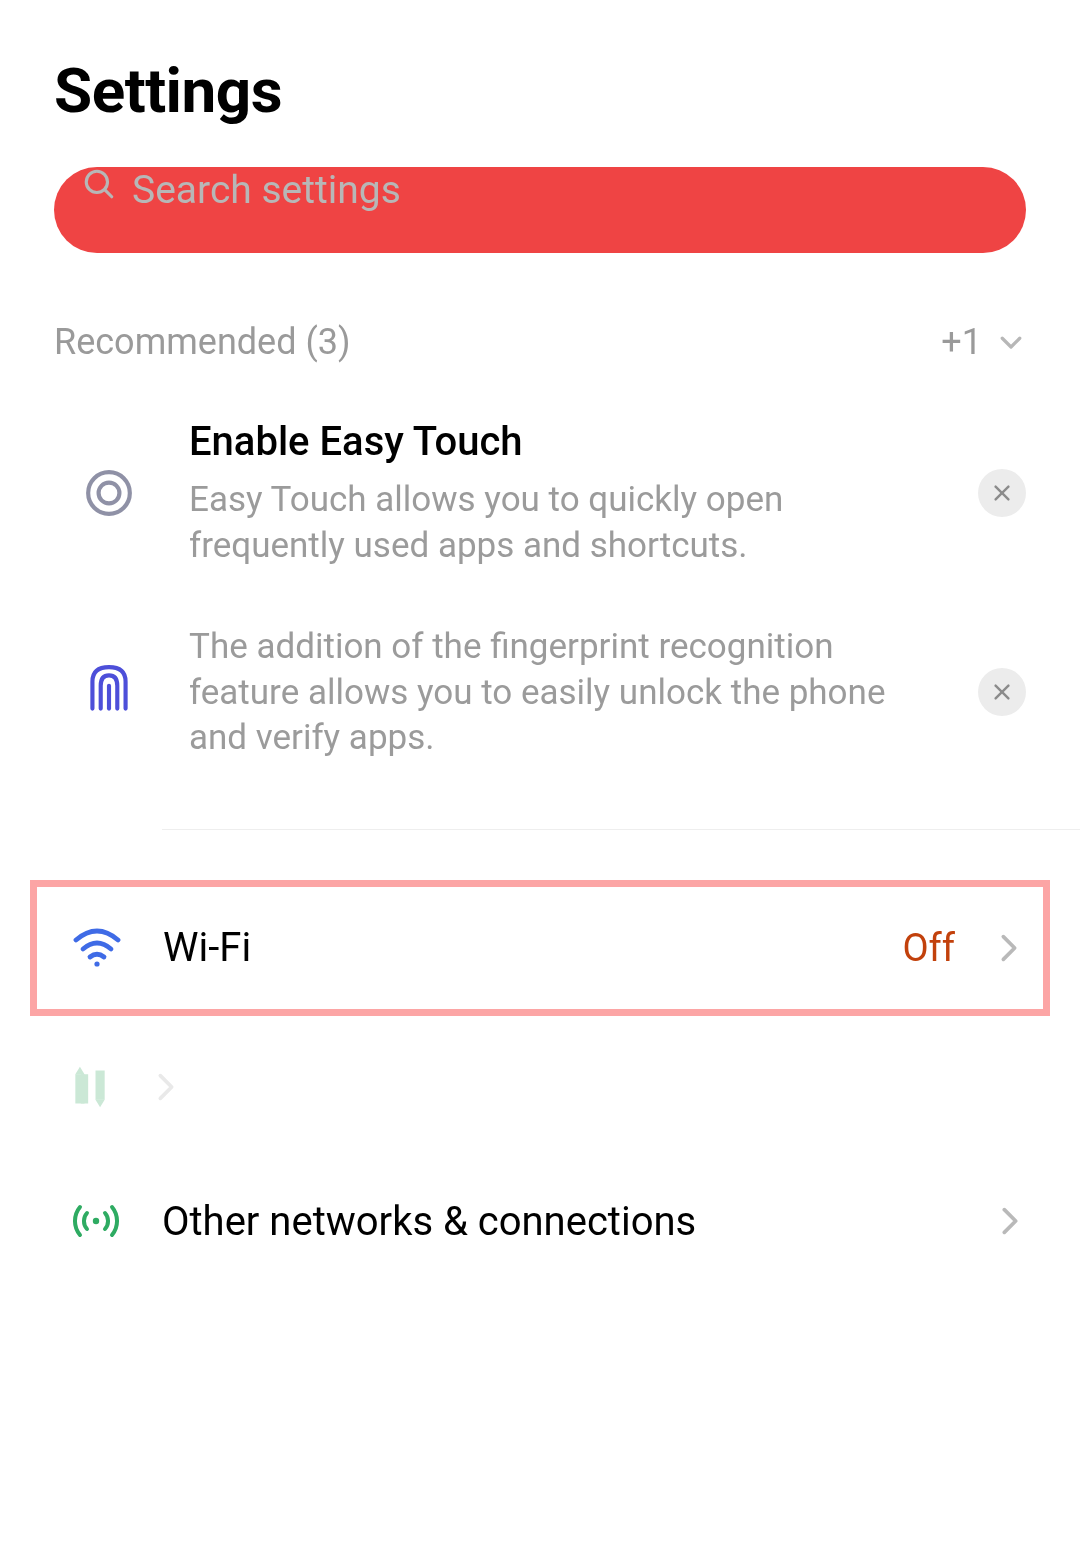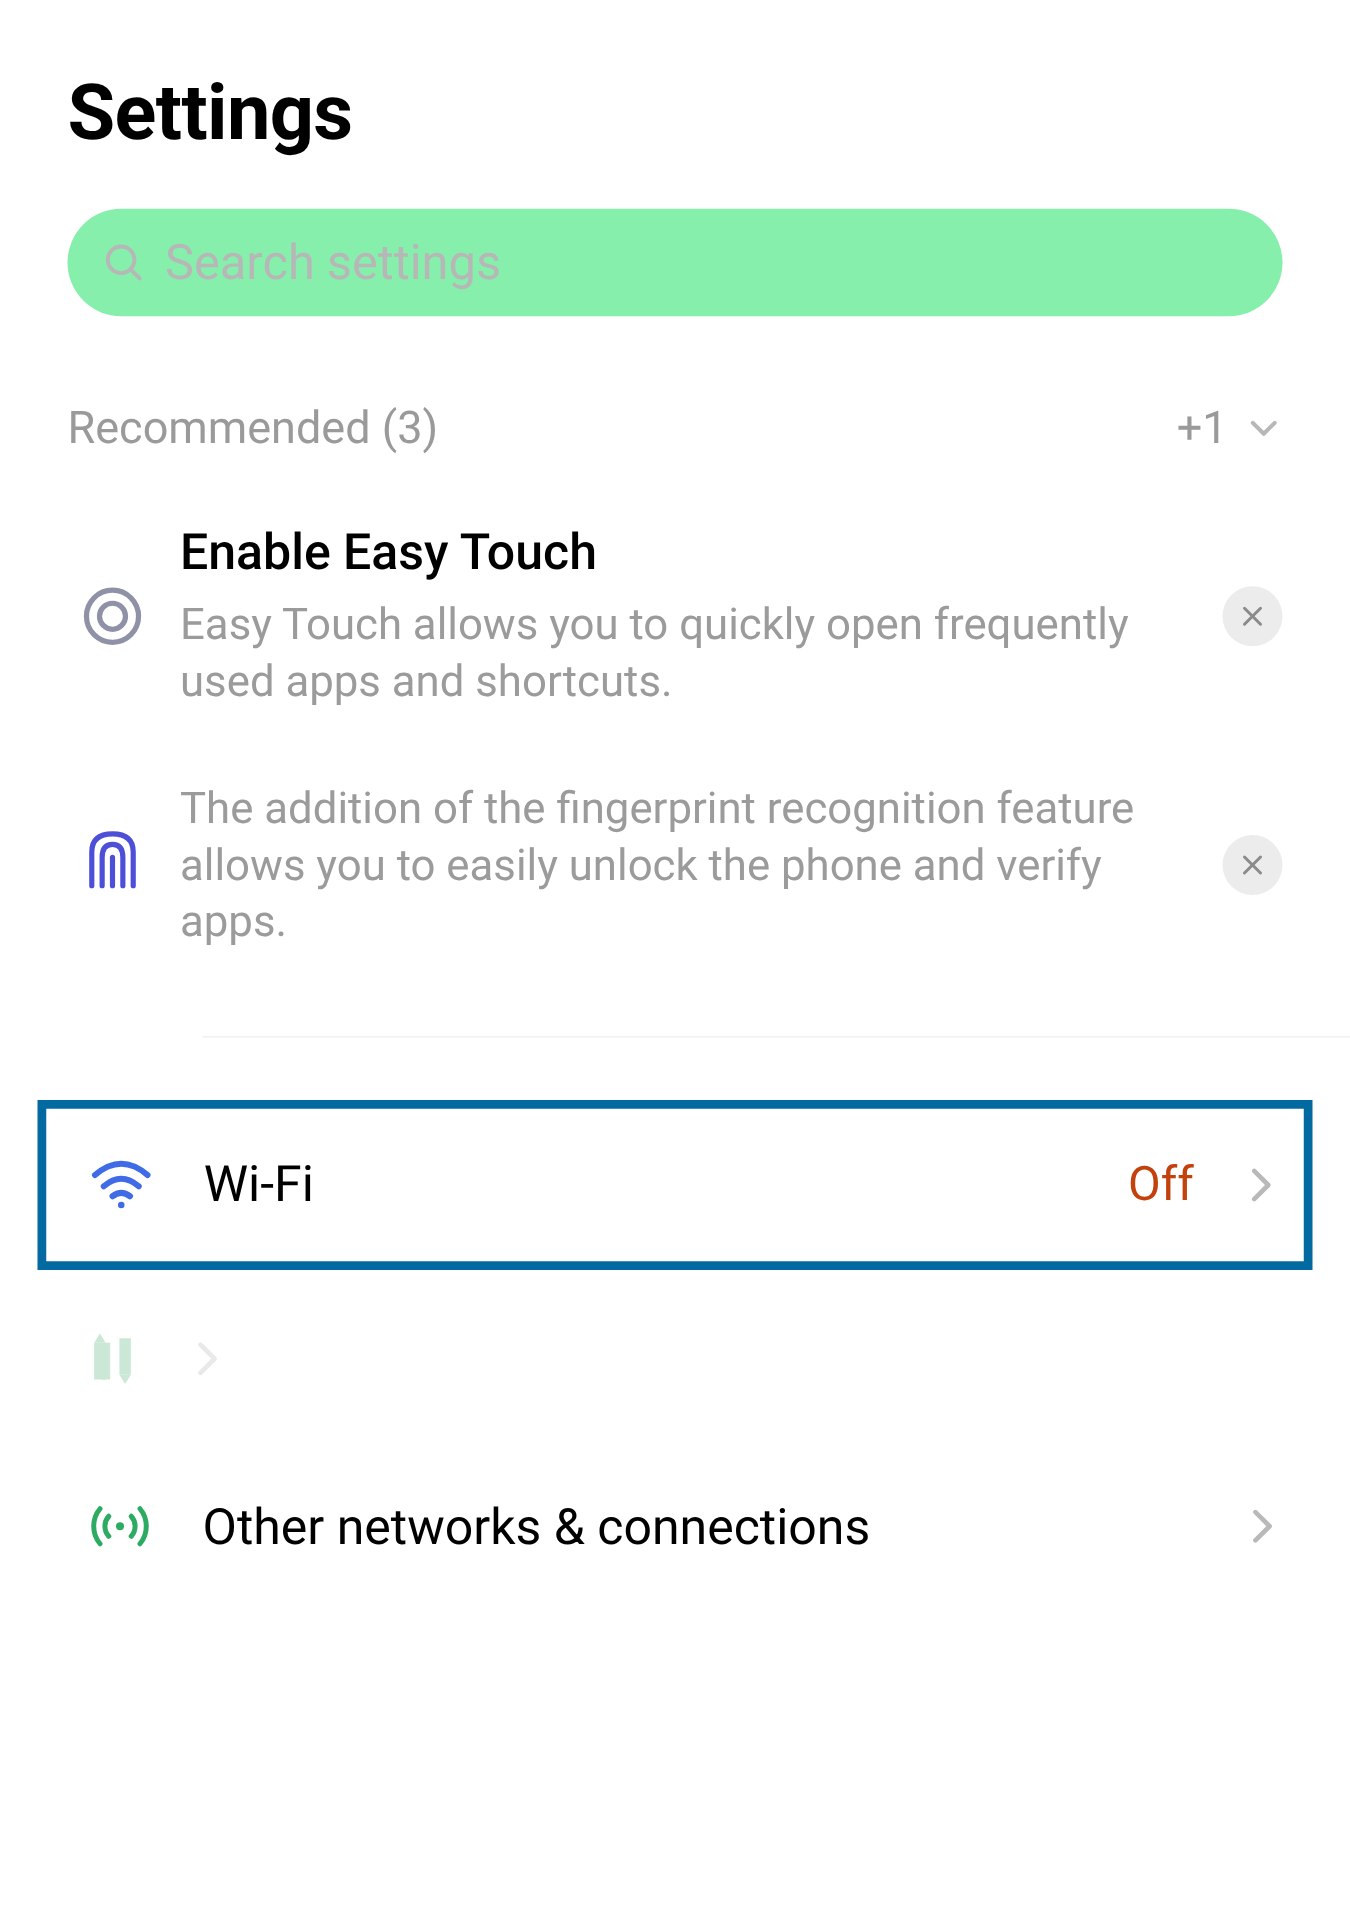--- a/index.html
+++ b/index.html
@@ -1,40 +1,40 @@
 <!DOCTYPE html>
 <html><head>
   <meta charset="utf-8">
   <style>
     * { margin:0; padding:0; box-sizing:border-box; font-family:-apple-system,BlinkMacSystemFont,"Segoe UI",Roboto,Helvetica,Arial,sans-serif; -webkit-font-smoothing:antialiased; }
     body { width:1080px; height:1545px; background:#fff; color:#000; }
     .page-title { font-size:62px; font-weight:700; padding:54px 0 40px 54px; letter-spacing:-0.5px; }
     .search-wrap { padding:0 54px; }
-    .search-bar { background:#86efac; border-radius:50px; height:86px; display:flex; align-items:center; padding:0 28px; gap:16px; }
+    .search-bar { background:#ef4444; border-radius:50px; height:86px; display:flex; align-items:flex-start; padding:0 28px; gap:16px; }
     .search-bar svg { flex:0 0 auto; }
     .search-bar input { flex:1; border:none; background:transparent; font-size:39px; color:#333; outline:none; }
     .search-bar input::placeholder { color:#b7b7b7; }
     .reco-header { display:flex; justify-content:space-between; align-items:center; padding:68px 54px 26px 54px; }
     .reco-header .lbl { font-size:36px; color:#9a9a9a; font-weight:400; }
     .reco-header .more { display:flex; align-items:center; gap:14px; color:#9a9a9a; font-size:36px; }
-    .reco-item { display:flex; align-items:center; padding:28px 54px 28px 54px; gap:18px; }
+    .reco-item { display:flex; align-items:center; padding:28px 54px 28px 54px; gap:44px;margin-left:19px; }
     .reco-icon { width:72px; flex:0 0 72px; display:flex; justify-content:center; align-items:center; }
     .reco-text { flex:1; padding-right:10px; }
     .reco-text .t { font-size:40px; font-weight:500; color:#000; margin-bottom:10px; line-height:1.25; }
     .reco-text .d { font-size:35px; line-height:1.30; color:#9b9b9b; }
     .reco-close { width:48px; height:48px; border-radius:50%; background:#ececec; display:flex; align-items:center; justify-content:center; flex:0 0 48px; }
     .divider { height:1px; background:#eeeeee; margin:40px 0 0px 162px; }
     .menu-list { padding-top:50px; }
     .menu-item { display:flex; align-items:center; padding:0 60px; height:135px; gap:30px; }
     .menu-item .micon { width:72px; flex:0 0 72px; display:flex; justify-content:center; align-items:center; }
     .menu-item .mlabel { flex:1; font-size:40px; font-weight:400; color:#000; }
     .menu-item.disabled .mlabel { color:#c8c8c8; }
     .menu-item .mvalue { font-size:38px; color:#c2410c; margin-right:14px; }
     .menu-item .chev { flex:0 0 auto; }
-    .highlight-box { border:7px solid #0369a1; margin:0 30px 4px 30px; }
+    .highlight-box { border:7px solid #fca5a5; margin:0 30px 4px 30px; }
     .highlight-box .menu-item { padding:0 24px; height:122px; }
     .mobnet-wrap { margin:0 30px; }
     .mobnet-wrap .menu-item { padding:0 24px; height:134px; }
   </style>
 </head>
 <body>
 
 <h1 class="page-title">Settings</h1>
 
 <div class="search-wrap">

